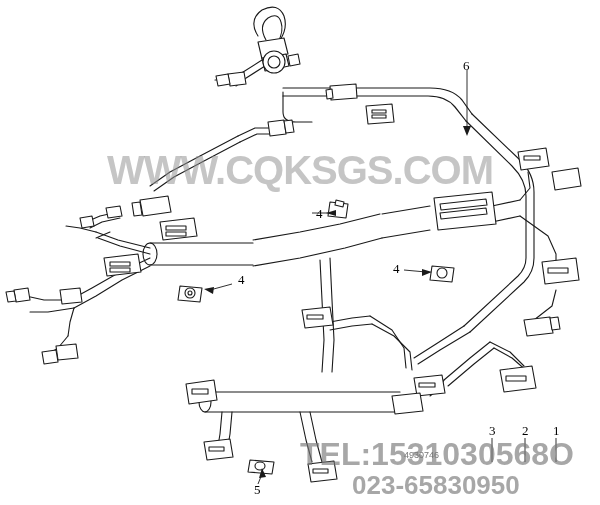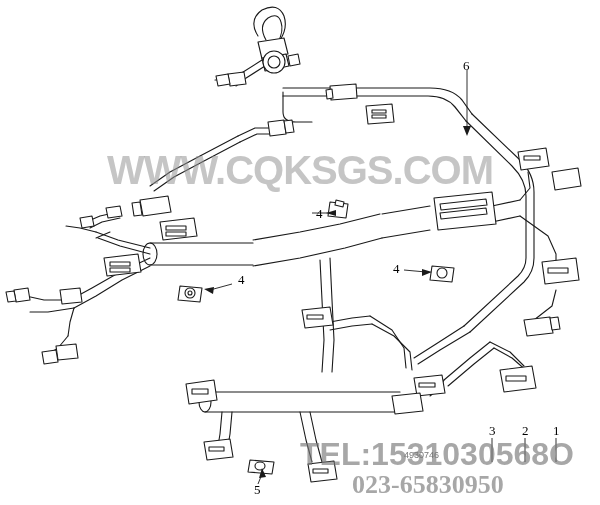--- a/index.html
+++ b/index.html
@@ -52,21 +52,21 @@
     font-family: "Liberation Sans", sans-serif;
     font-weight: bold;
     font-size: 32px;
     color: rgba(120, 120, 120, 0.65);
     white-space: nowrap;
   }
   .watermark-tel2 {
     position: absolute;
     left: 352px;
     top: 470px;
-    font-family: Liberation Serif, serif;
+    font-family: Liberation Sans, sans-serif;
     font-weight: bold;
     font-size: 26px;
     color: rgba(120, 120, 120, 0.65);
     white-space: nowrap;
   }
   .callout {
     position: absolute;
     font-family: "Liberation Serif", serif;
     font-size: 13px;
     color: #000000;

